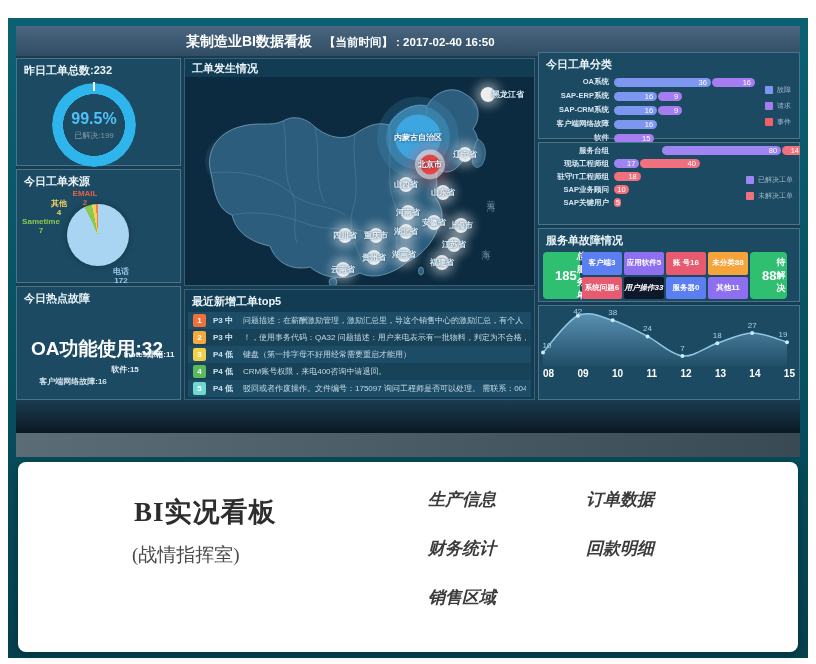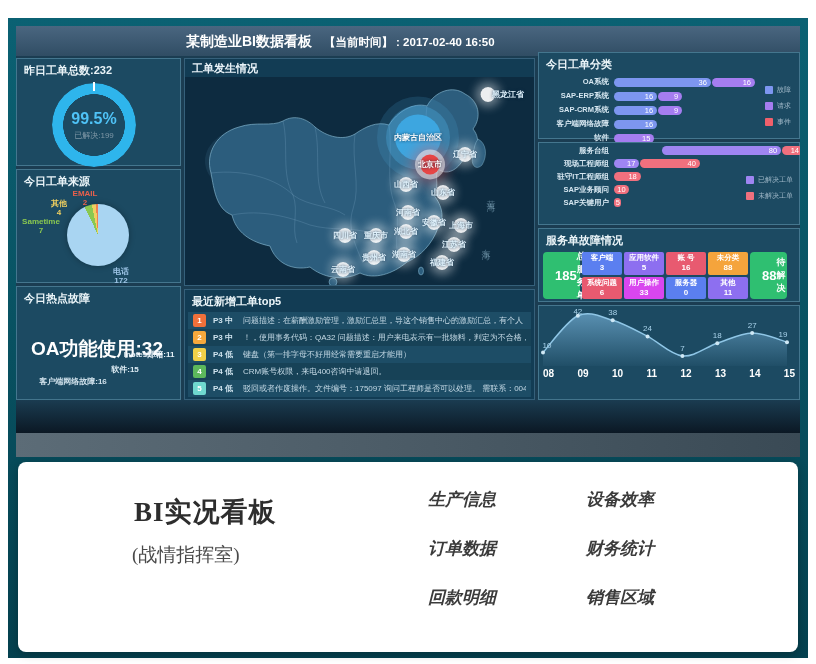--- a/index.html
+++ b/index.html
@@ -78,21 +78,21 @@
   .lg-sq{width:8px;height:8px;border-radius:1px;flex:none;}
   .lg-tx{font-size:7px;color:#9fb8c8;white-space:nowrap;}
   
   .tiles-wrap{display:flex;gap:2px;padding:2px 4px;}
   .tile-big{width:37px;height:47px;border-radius:4px;color:#fff;display:flex;
             flex-direction:row;align-items:center;justify-content:space-around;padding:3px 12px;
             box-sizing:border-box;}
   .tile-big .tv{font-size:13px;font-weight:bold;}
   .tile-big .tl{font-size:9px;font-weight:bold;}
   .tile-grid{display:grid;grid-template-columns:repeat(4,40px);grid-auto-rows:22.5px;gap:2px;}
-  .tile{border-radius:2px;color:#fff;display:flex;flex-direction:column;align-items:center;
+  .tile{border-radius:2px;color:#fff;display:flex;flex-direction:row;align-items:center;
         justify-content:center;line-height:10px;}
   .tile .tl{font-size:7.5px;font-weight:bold;}
   .tile .tv{font-size:8px;font-weight:bold;}
   
   .tc-labels{display:flex;justify-content:space-between;padding:0 4px;color:#fff;
              font-size:10px;font-weight:bold;}
   
   .card{position:absolute;left:10px;top:444px;width:780px;height:190px;background:#fff;
         border-radius:8px;box-shadow:0 2px 10px rgba(0,0,0,.25);font-family:Liberation Serif, serif;}
   .card-title{position:absolute;left:116px;top:32px;font-size:27px;font-weight:bold;
@@ -413,21 +413,21 @@
                 <div class="tv">16</div>
               </div>
               <div class="tile" style="background: rgb(245, 164, 60);">
                 <div class="tl">未分类</div>
                 <div class="tv">88</div>
               </div>
               <div class="tile" style="background: rgb(232, 90, 112);">
                 <div class="tl">系统问题</div>
                 <div class="tv">6</div>
               </div>
-              <div class="tile" style="background: #d946ef;">
+              <div class="tile" style="background: #0f172a; font-style: italic;">
                 <div class="tl">用户操作</div>
                 <div class="tv">33</div>
               </div>
               <div class="tile" style="background: rgb(91, 127, 240);">
                 <div class="tl">服务器</div>
                 <div class="tv">0</div>
               </div>
               <div class="tile" style="background: rgb(141, 111, 240);">
                 <div class="tl">其他</div>
                 <div class="tv">11</div>
@@ -481,21 +481,20 @@
 
       <div class="screen-fade"></div>
       <div class="screen-strip"></div>
     </div>
 
     <div class="card">
       <div class="card-title">BI实况看板</div>
       <div class="card-sub">(战情指挥室)</div>
       <div class="card-features" id="features">
           <div class="feat">生产信息</div>
-          <div class="feat">设备效率</div>
           <div class="feat">订单数据</div>
           <div class="feat">财务统计</div>
           <div class="feat">回款明细</div>
           <div class="feat">销售区域</div>
         </div>
     </div>
 
   </div>
 </div>
 

